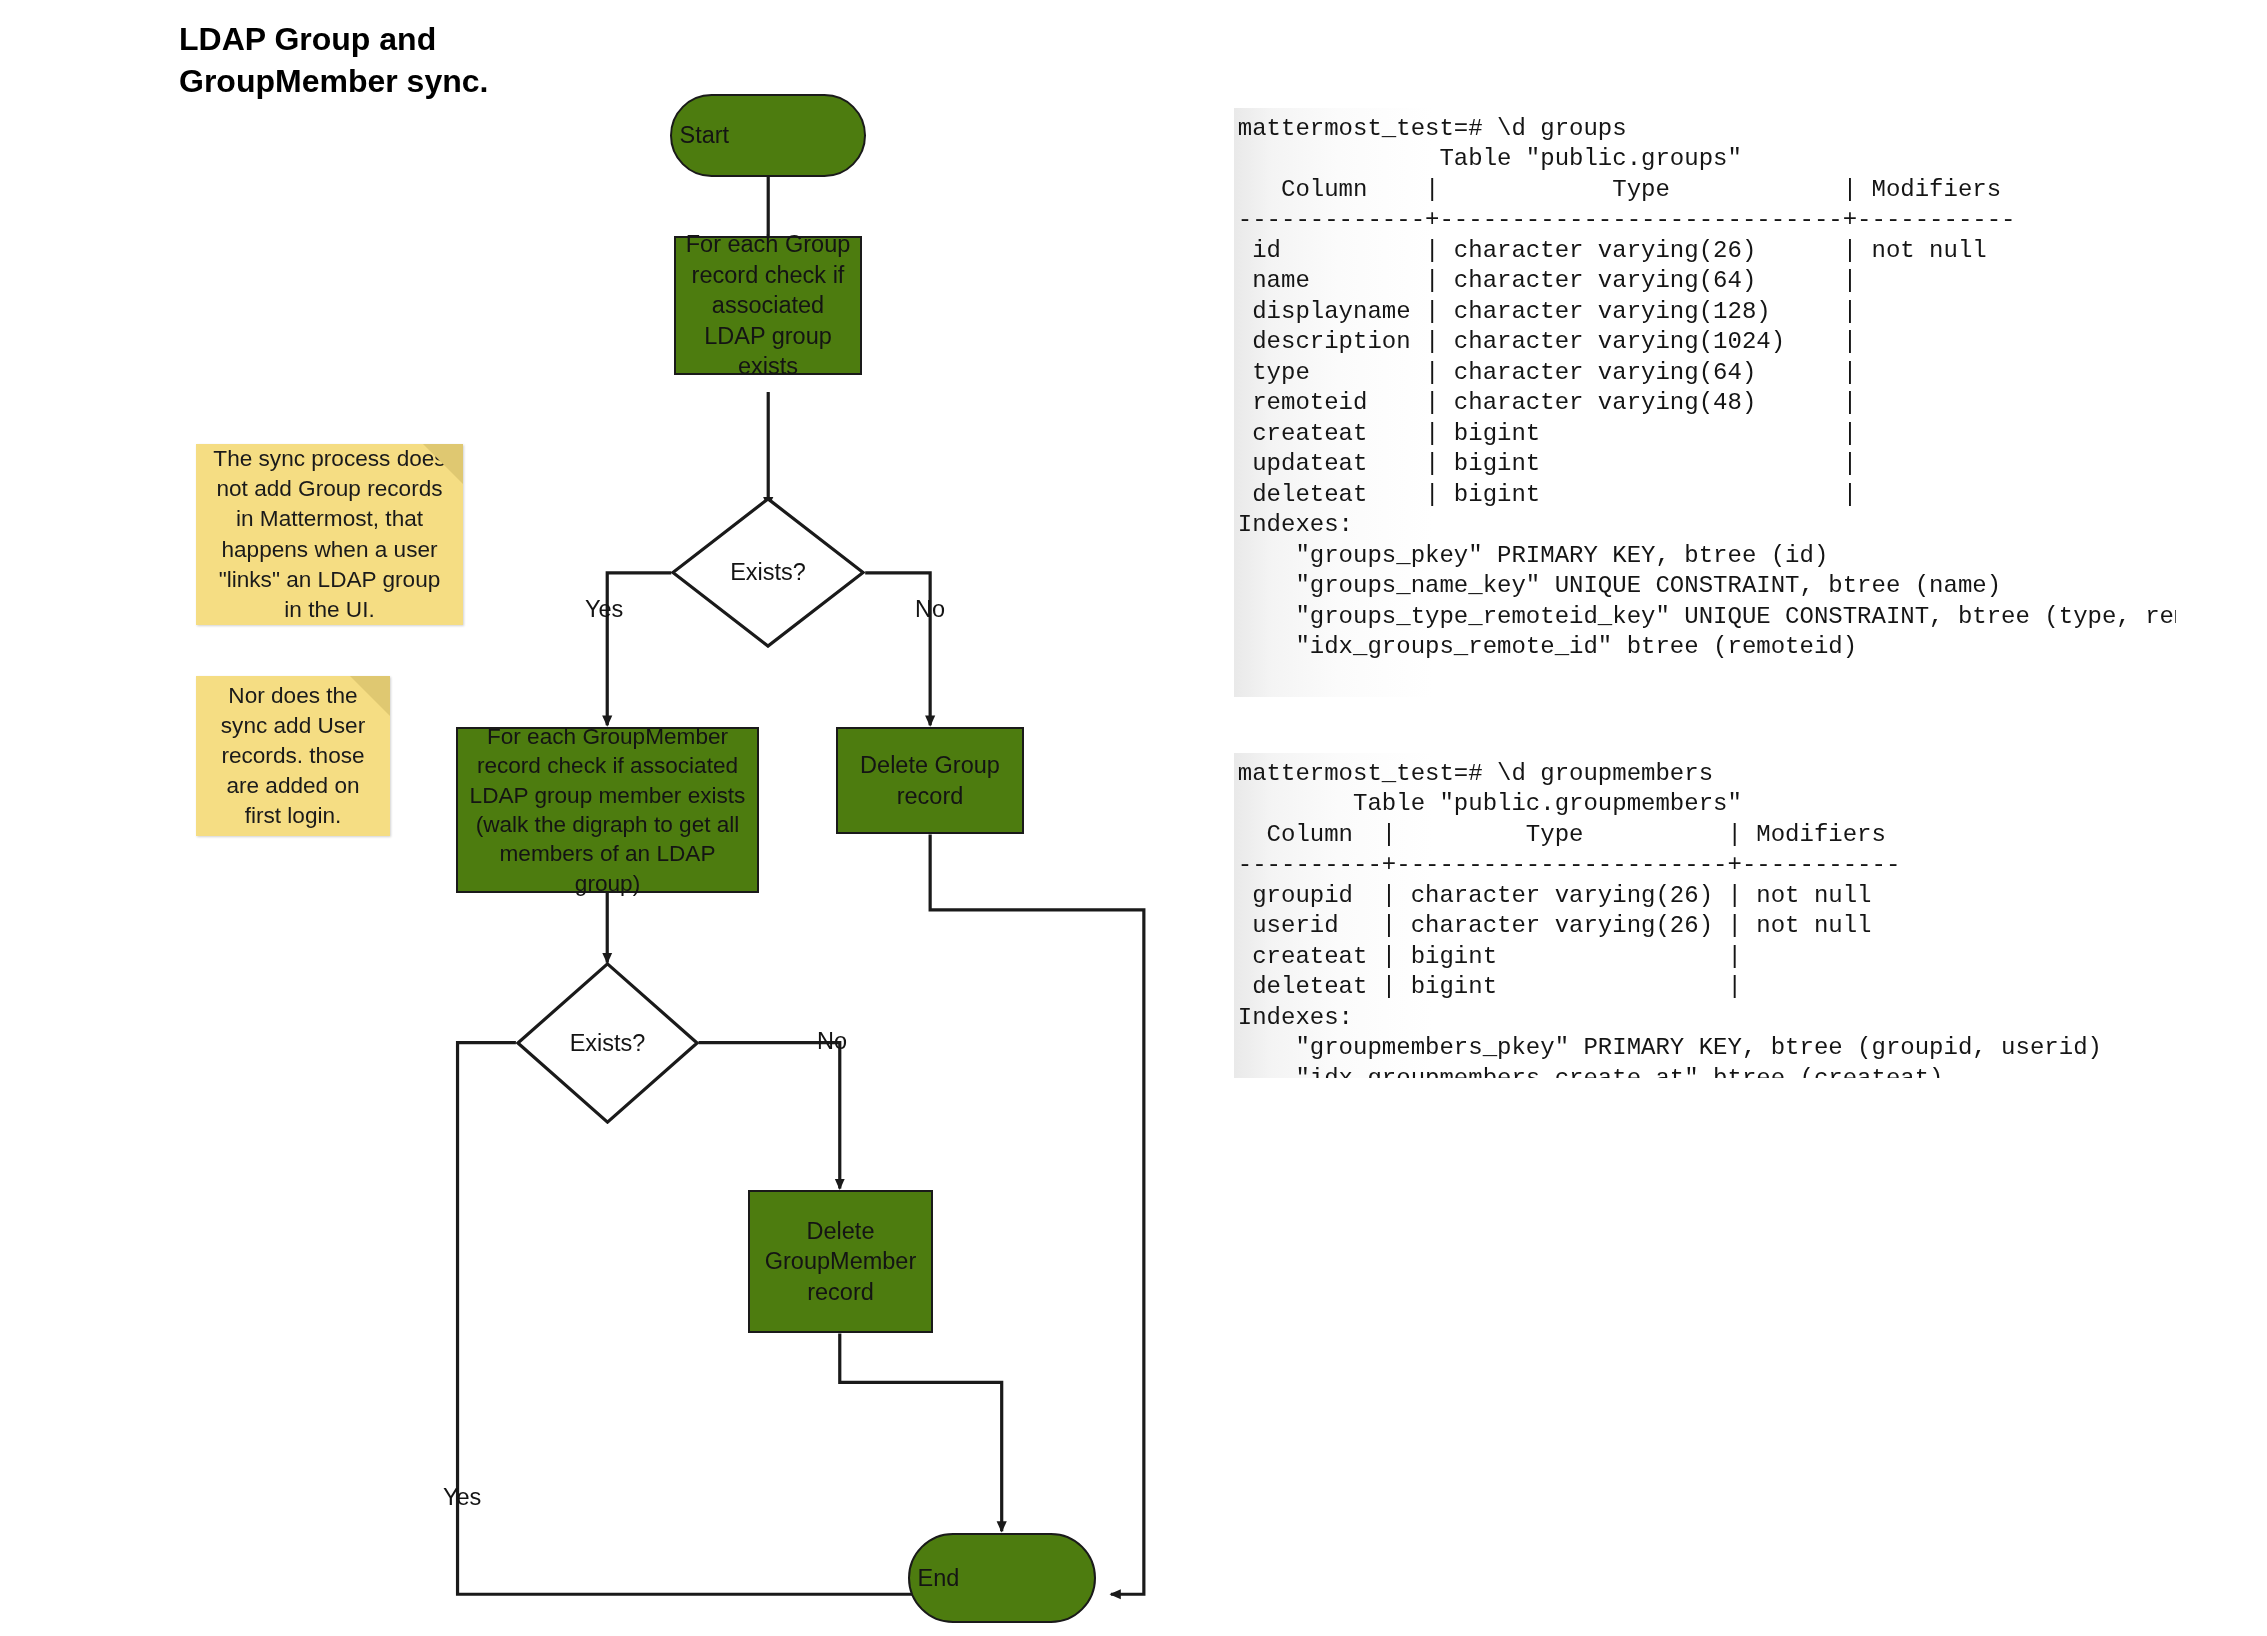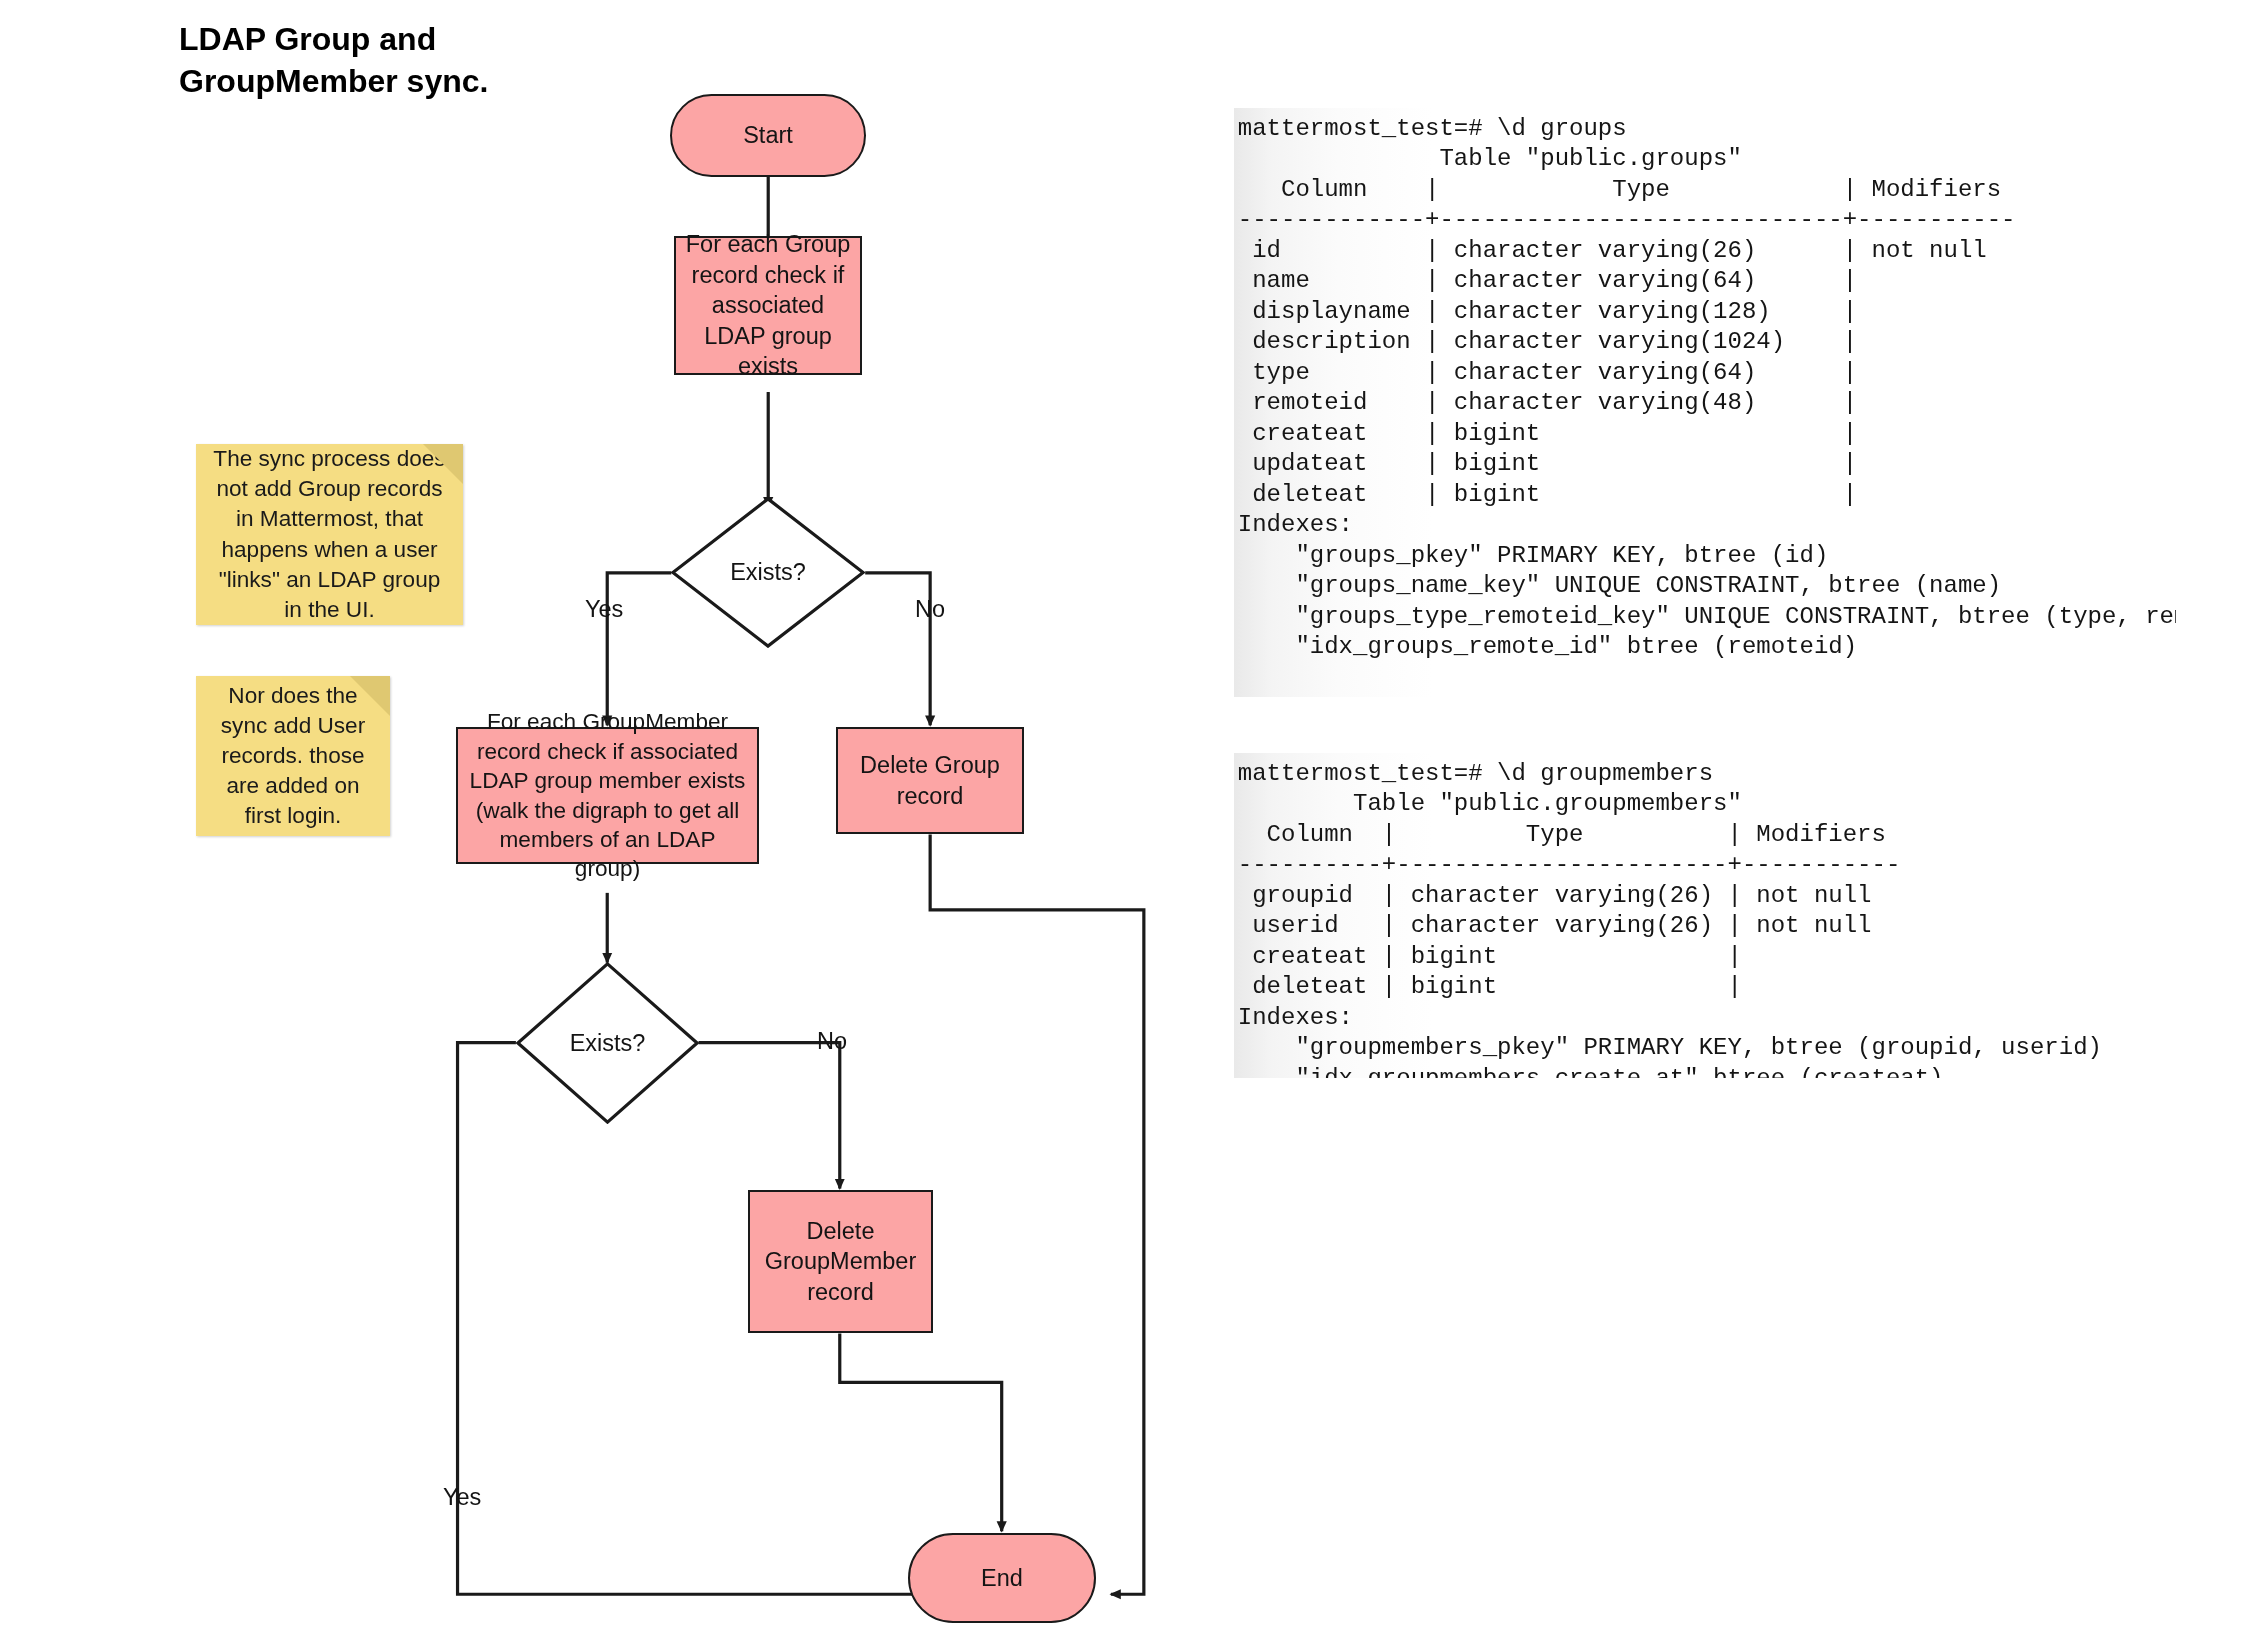--- a/index.html
+++ b/index.html
@@ -30,25 +30,24 @@
     font-weight: bold;
     color: #000000;
     line-height: 1.30;
     letter-spacing: 0px;
   }
 
   
   .node {
     position: absolute;
     box-sizing: border-box;
-    background: #fca5a5;
+    background: #4d7c0f;
     border: 2.8px solid #1a1a1a;
     display: flex;
     align-items: center;
-    justify-content: center;
     text-align: center;
     color: #141414;
     font-family: "Liberation Sans", sans-serif;
     font-size: 23.5px;
     line-height: 1.30;
   }
   .node.terminator { border-radius: 53px; }
   .node span { display: block; padding: 0 7.5px; }
 
   .decision {
@@ -167,21 +166,21 @@
   <span>For each Group record check if associated LDAP group exists</span>
 </div>
 
 <div class="decision" style="left:671px; top:497px; width:194px; height:151px;">
   <svg class="dia-shape" viewBox="0 0 206 160" preserveAspectRatio="none">
     <polygon points="103,2 204,80 103,158 2,80" fill="#ffffff" stroke="#1a1a1a" stroke-width="3.4"></polygon>
   </svg>
   <span class="dia-label">Exists?</span>
 </div>
 
-<div class="node" style="left:456px; top:727px; width:303px; height:137px; font-size:22.6px;">
+<div class="node" style="left:456px; top:727px; width:303px; height:166px; font-size:22.6px;">
   <span>For each GroupMember record check if associated LDAP group member exists (walk the digraph to get all members of an LDAP group)</span>
 </div>
 
 <div class="node" style="left:836px; top:727px; width:188px; height:107px;">
   <span>Delete Group record</span>
 </div>
 
 <div class="decision" style="left:516px; top:962px; width:183px; height:162px;">
   <svg class="dia-shape" viewBox="0 0 194 172" preserveAspectRatio="none">
     <polygon points="97,2 192,86 97,170 2,86" fill="#ffffff" stroke="#1a1a1a" stroke-width="3.4"></polygon>

